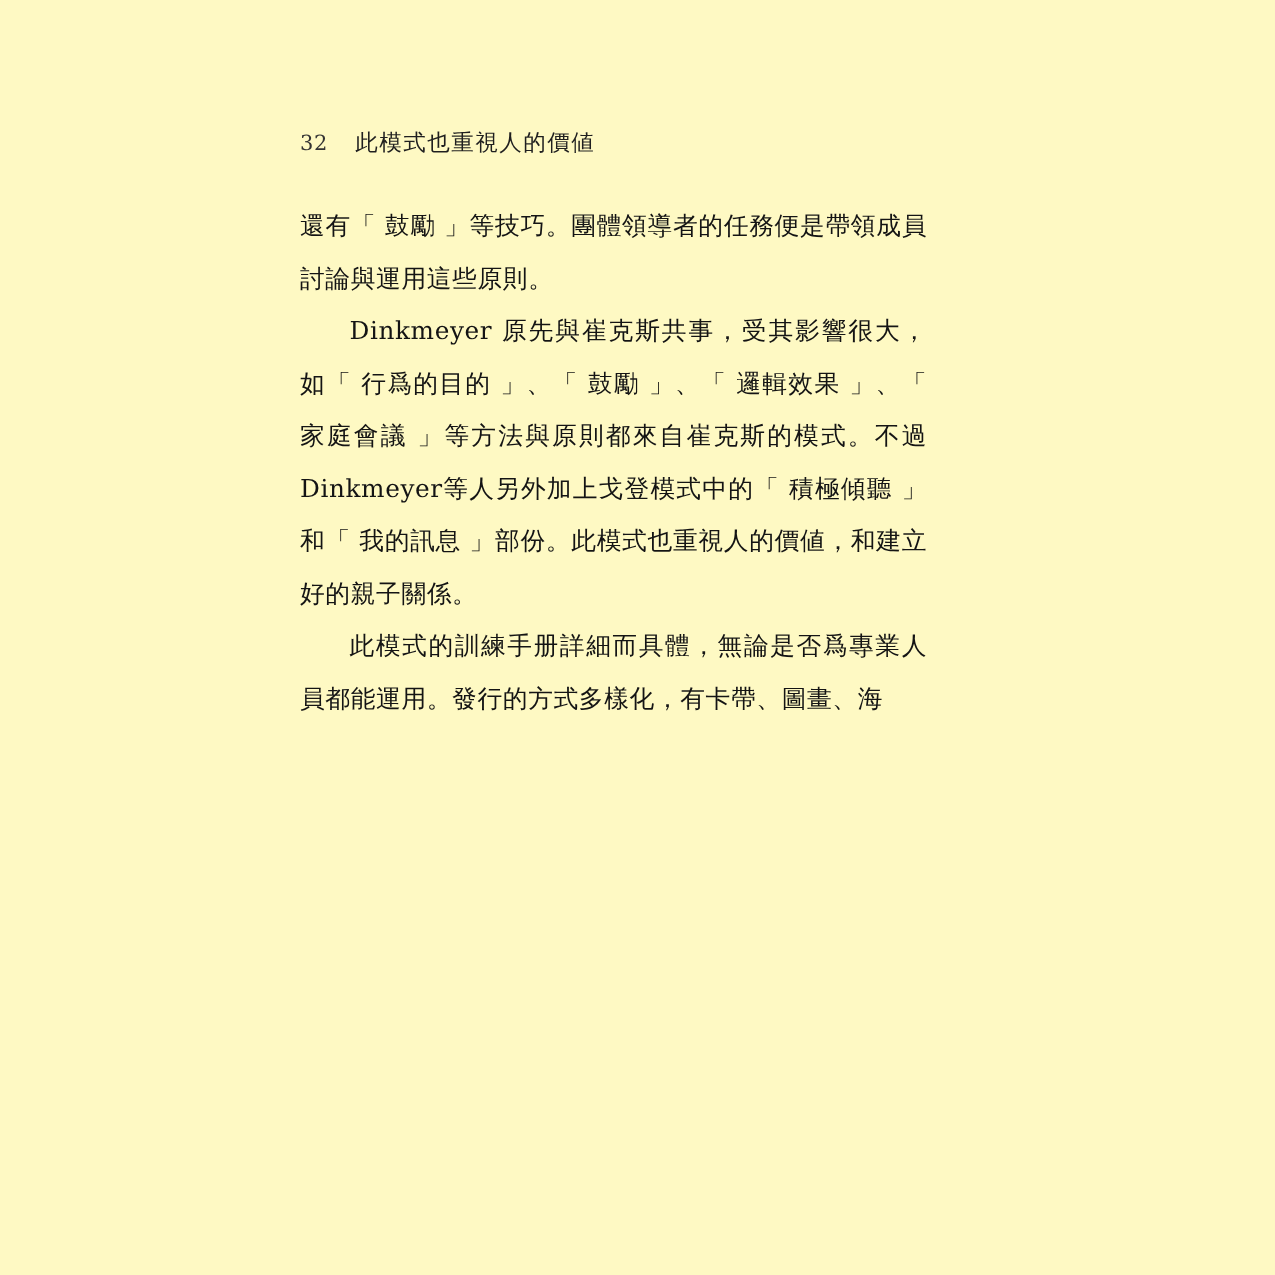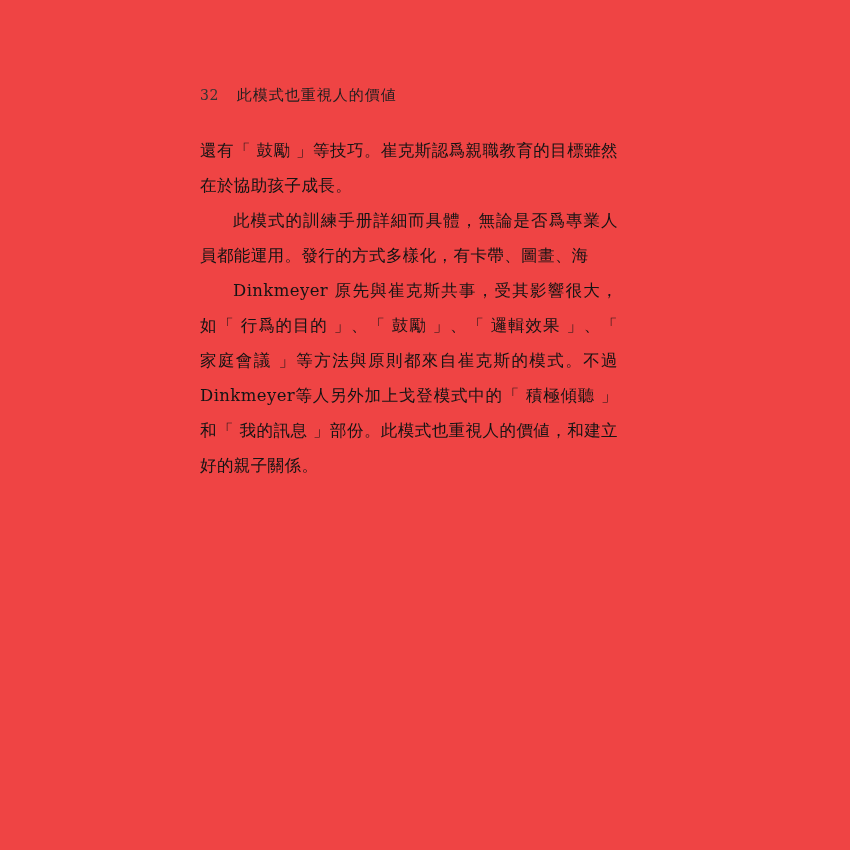--- a/index.html
+++ b/index.html
@@ -11,21 +11,21 @@
     width: 850px;
     height: 850px;
     overflow: hidden;
     font-family: "DejaVu Serif", serif;
     color: #1a1a1a;
   }
   .page {
     position: relative;
     width: 850px;
     height: 850px;
-    background: #ef4444;
+    background: #fef9c3;
   }
   .content {
     position: absolute;
     left: 200px;
     top: 86px;
     width: 418px;
   }
   .header-line {
     display: flex;
     align-items: baseline;
@@ -74,19 +74,19 @@
 
 <div class="page">
   <div class="content">
 
     <div class="header-line">
       <span class="page-number">32</span>
       <span class="header-title">此模式也重視人的價値</span>
     </div>
 
     <div class="body-block">
-      <p class="para">還有「 鼓勵 」等技巧。崔克斯認爲親職教育的目標雖然在於協助孩子成長。</p>
+      <p class="para">還有「 鼓勵 」等技巧。團體領導者的任務便是帶領成員討論與運用這些原則。</p>
+      <p class="para indent">Dinkmeyer 原先與崔克斯共事，受其影響很大，如「 行爲的目的 」、「 鼓勵 」、「 邏輯效果 」、「 家庭會議 」等方法與原則都來自崔克斯的模式。不過 Dinkmeyer等人另外加上戈登模式中的「 積極傾聽 」和「 我的訊息 」部份。此模式也重視人的價値，和建立好的親子關係。</p>
       <p class="para indent">此模式的訓練手册詳細而具體，無論是否爲專業人員都能運用。發行的方式多樣化，有卡帶、圖畫、海</p>
-      <p class="para indent">Dinkmeyer 原先與崔克斯共事，受其影響很大，如「 行爲的目的 」、「 鼓勵 」、「 邏輯效果 」、「 家庭會議 」等方法與原則都來自崔克斯的模式。不過 Dinkmeyer等人另外加上戈登模式中的「 積極傾聽 」和「 我的訊息 」部份。此模式也重視人的價値，和建立好的親子關係。</p>
     </div>
 
   </div>
 </div>
 
 </body></html>

